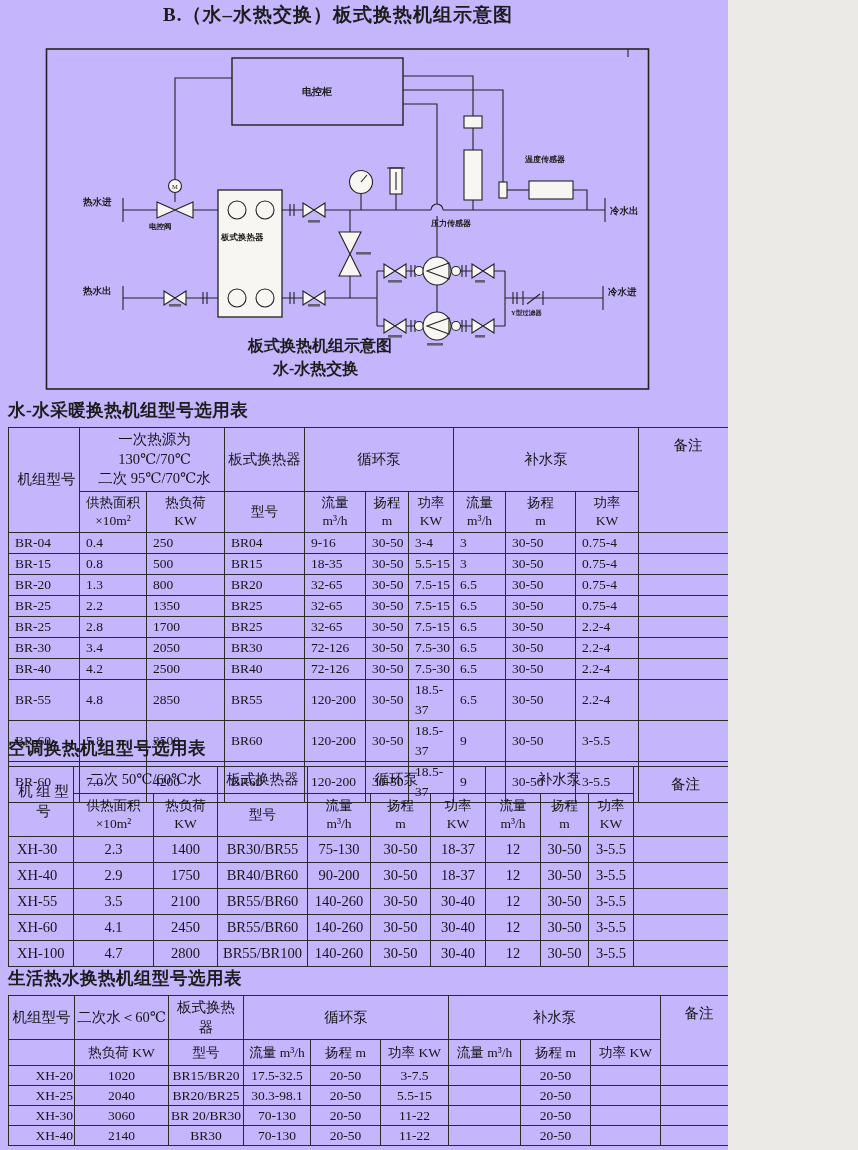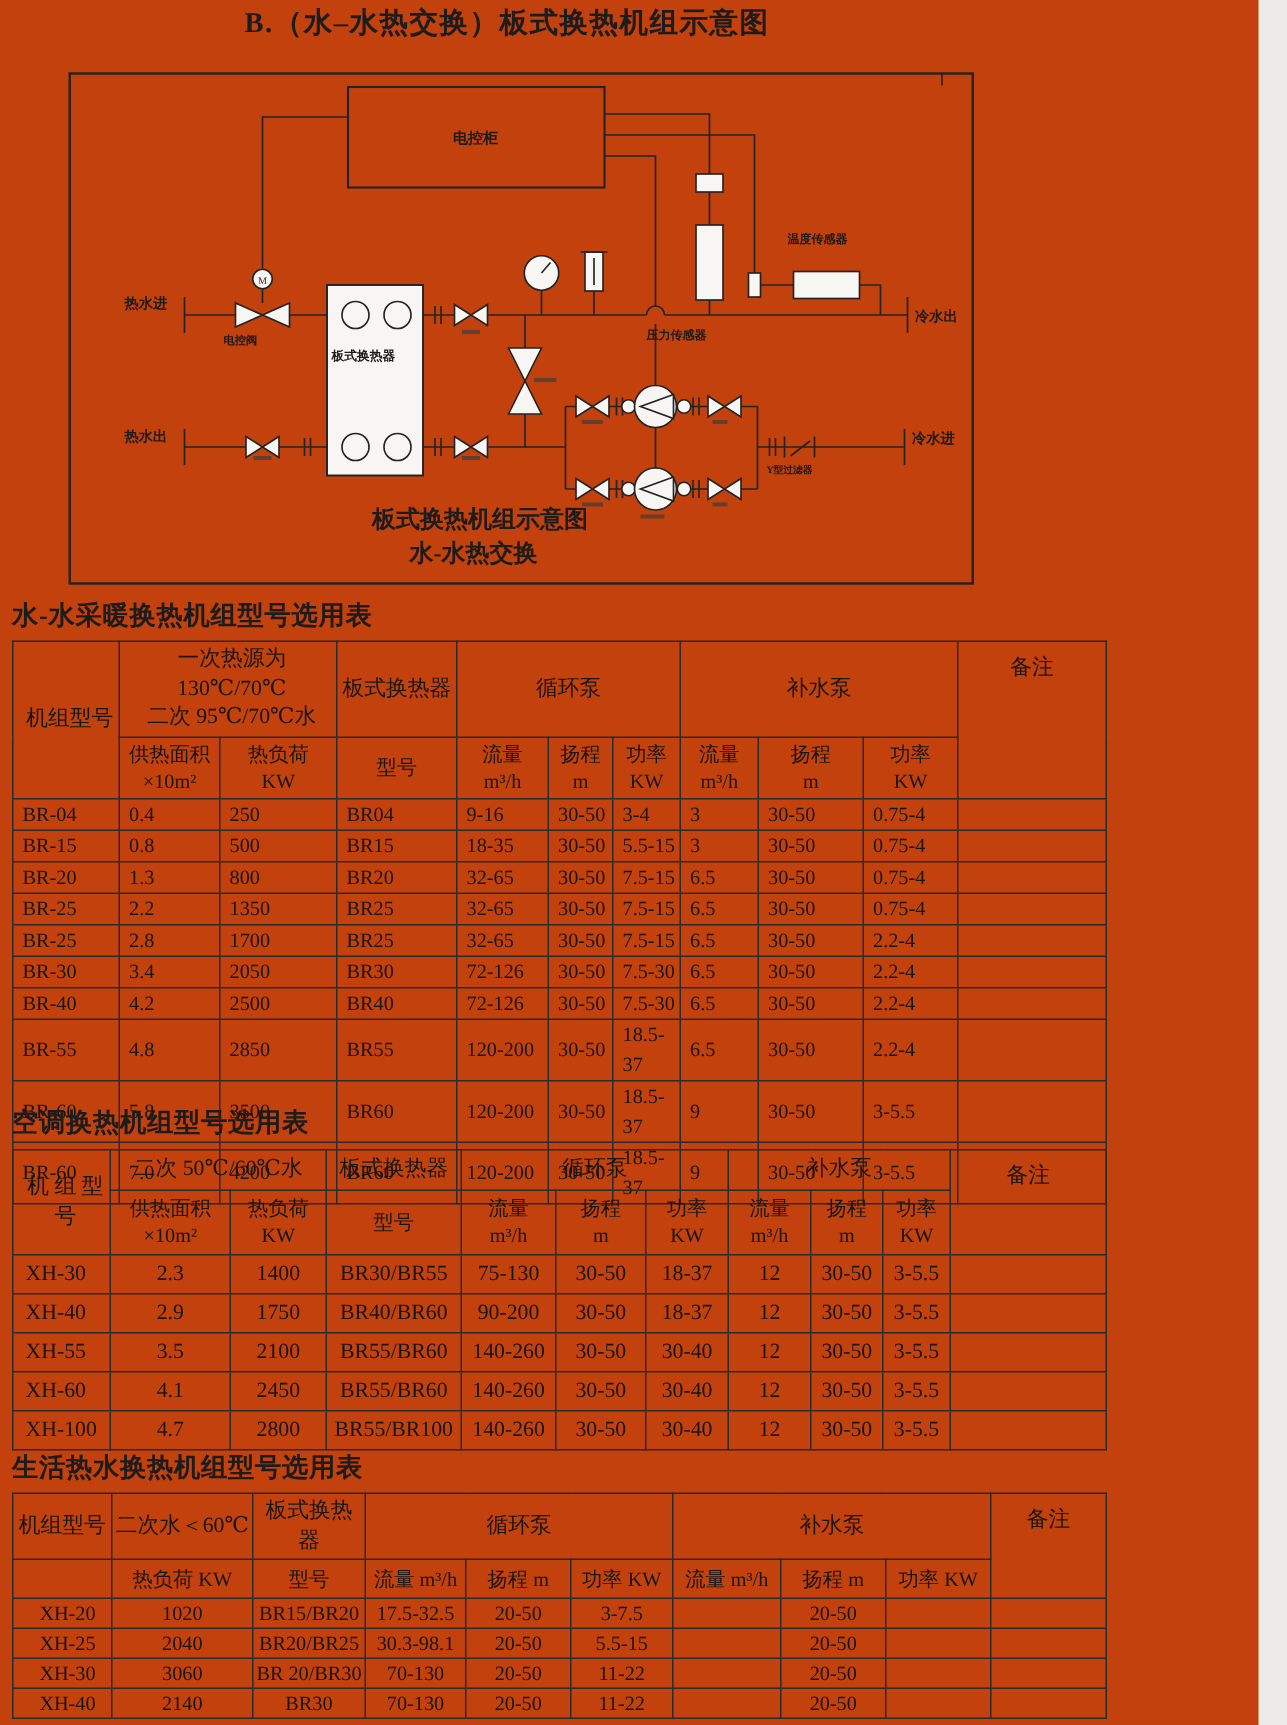--- a/index.html
+++ b/index.html
@@ -2,22 +2,22 @@
 <html><head>
 <meta charset="utf-8">
 <style>
   html,body{margin:0;padding:0;}
   body{
     width:858px;height:1150px;
     background:#eceae6;
     font-family:"Liberation Serif","DejaVu Serif",serif;
   }
   .page{
-    position:relative;width:839px;height:1150px;overflow:hidden;
-    background:#c2410c;color:#1c1c1c;
+    position:relative;width:728px;height:1150px;overflow:hidden;
+    background:#c4b5fd;color:#1c1c1c;
   }
   .main-title{
     position:absolute;left:163px;top:2px;margin:0;
     font-size:19px;font-weight:bold;letter-spacing:1px;
   }
   .diagram{position:absolute;left:45px;top:46px;}
   .tbl-title{
     position:absolute;left:8px;font-size:17.5px;font-weight:600;letter-spacing:.5px;
   }
   .tt1{top:398px;} .tt2{top:736px;} .tt3{top:966px;}
@@ -43,21 +43,21 @@
   .pt1 td{height:20px;font-size:13.5px;text-align:left;padding:0 2px 0 6px;line-height:20px;}
   
   .pt2 thead tr:nth-child(1) th{height:22px;}
   .pt2 thead tr:nth-child(2) th{height:38px;}
   .pt2 td{height:25px;font-size:14.5px;text-align:center;padding:0 1px;line-height:25px;}
   .pt2 td:first-child{text-align:left;padding-left:8px;}
   
   .pt3 thead tr:nth-child(1) th{height:18px;}
   .pt3 thead tr:nth-child(2) th{height:21px;}
   .pt3 td{height:19px;font-size:13.5px;text-align:center;padding:0 1px;line-height:19px;}
-  .pt3 td:first-child{text-align:center;padding-left:8px;}
+  .pt3 td:first-child{text-align:right;padding-left:8px;}
   .note{
     position:absolute;left:8px;top:1124px;font-size:15.5px;font-weight:600;letter-spacing:.5px;
   }
   svg text{font-family:"Liberation Serif","DejaVu Serif",serif;fill:#1c1c1c;}
 </style>
 </head>
 <body>
 
 <div class="page">
 

